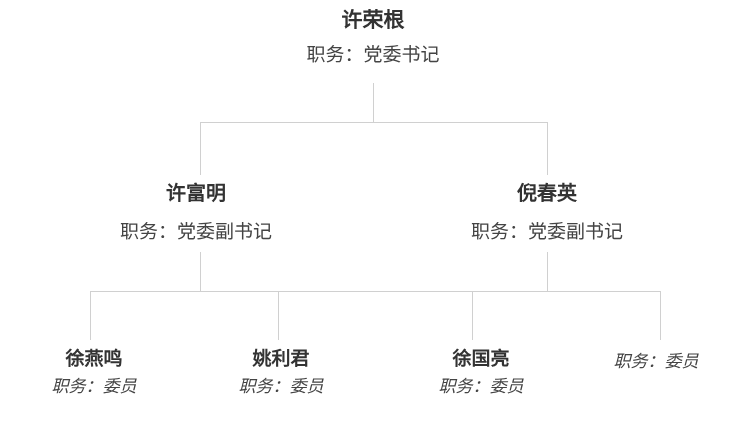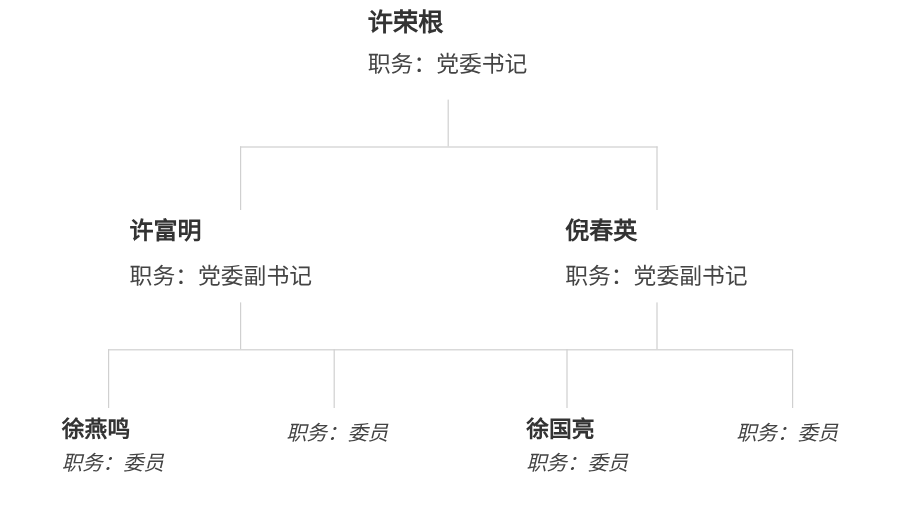--- a/index.html
+++ b/index.html
@@ -18,20 +18,21 @@
   #org-chart {
     position: relative;
     width: 750px;
     height: 421px;
     overflow: hidden;
   }
 
   
   .node {
     position: absolute;
+    text-align: center;
     white-space: nowrap;
   }
   .node-name {
     font-weight: bold;
     color: #333333;
     line-height: 1.30;
   }
   .node-title {
     color: #444444;
     line-height: 1.35;
@@ -68,21 +69,21 @@
   <div class="node level-1" style="left:373px; top:6px;">
     <div class="node-name">许荣根</div>
     <div class="node-title">职务：党委书记</div>
   </div>
 
   <div class="line line-v" style="left:373px; top:83px;  height:39px;"></div>
   <div class="line line-h" style="left:200px; top:122px; width:348px;"></div>
   <div class="line line-v" style="left:200px; top:122px; height:53px;"></div>
   <div class="line line-v" style="left:547px; top:122px; height:53px;"></div>
 
-  <div class="node level-2" style="left:184px; top:180px;">
+  <div class="node level-2" style="left:196px; top:180px;">
     <div class="node-name">许富明</div>
     <div class="node-title">职务：党委副书记</div>
   </div>
 
   <div class="node level-2" style="left:547px; top:180px;">
     <div class="node-name">倪春英</div>
     <div class="node-title">职务：党委副书记</div>
   </div>
 
   <div class="line line-v" style="left:200px; top:252px; height:39px;"></div>
@@ -94,20 +95,21 @@
   <div class="line line-v" style="left:278px; top:291px; height:49px;"></div>
   <div class="line line-v" style="left:472px; top:291px; height:49px;"></div>
   <div class="line line-v" style="left:660px; top:291px; height:49px;"></div>
 
   <div class="node level-3" style="left:94px; top:347px;">
     <div class="node-name">徐燕鸣</div>
     <div class="node-title">职务：委员</div>
   </div>
 
   <div class="node level-3" style="left:281px; top:347px;">
+    <div class="node-name">姚利君</div>
     <div class="node-title">职务：委员</div>
   </div>
 
   <div class="node level-3" style="left:481px; top:347px;">
     <div class="node-name">徐国亮</div>
     <div class="node-title">职务：委员</div>
   </div>
 
   <div class="node level-3" style="left:656px; top:347px;">
     <div class="node-title">职务：委员</div>

